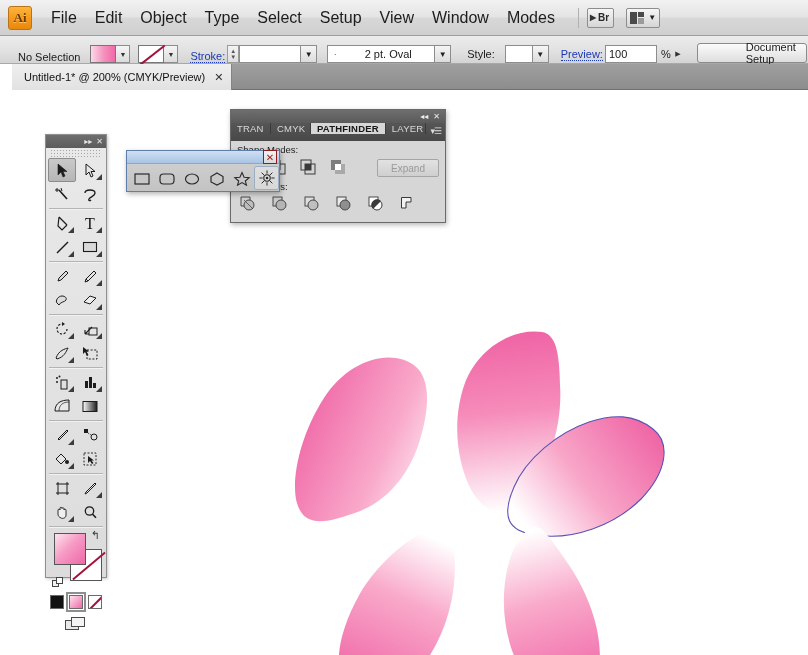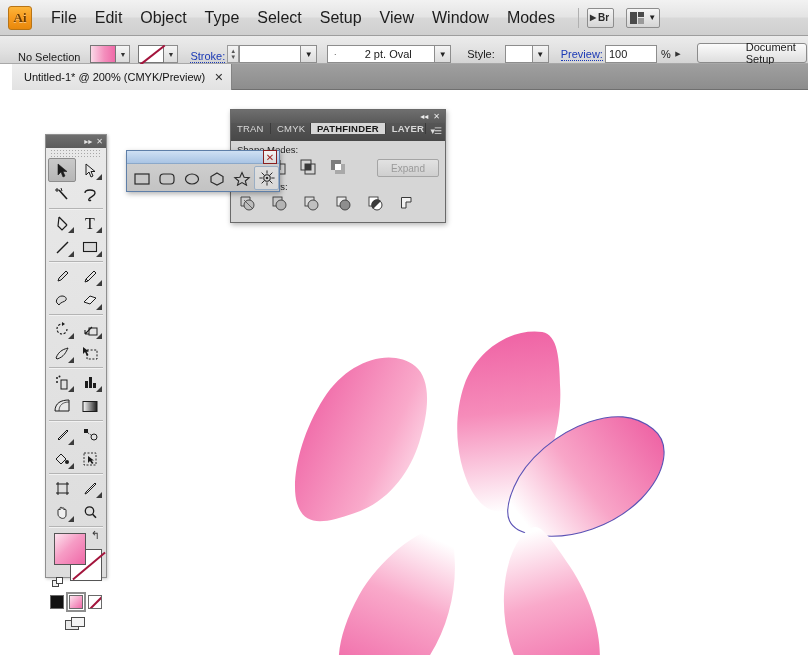--- a/index.html
+++ b/index.html
@@ -664,21 +664,21 @@
 
   <div class="pfpanel">
     <div class="pf-titlebar">
       <span>◂◂</span>
       <span>✕</span>
     </div>
     <div class="pf-tabs">
       <div class="pf-tab" style="width:40px;">TRAN</div>
       <div class="pf-tab" style="width:40px;">CMYK</div>
       <div class="pf-tab active">PATHFINDER</div>
-      <div class="pf-tab" style="width:40px;font-weight:bold;">LAYER</div>
+      <div class="pf-tab" style="width:40px;">LAYER</div>
       <span class="pf-menu-ico">▾☰</span>
     </div>
     <div class="pf-body">
       <div class="pf-section-label">Shape Modes:</div>
       <div class="pf-row">
         <div class="pf-btn">
           <svg width="17" height="16" viewBox="0 0 17 16">
             <rect x="1" y="1" width="10" height="10" fill="#6e6e6e"></rect>
             <rect x="5" y="5" width="10" height="10" fill="#6e6e6e"></rect>
           </svg>

